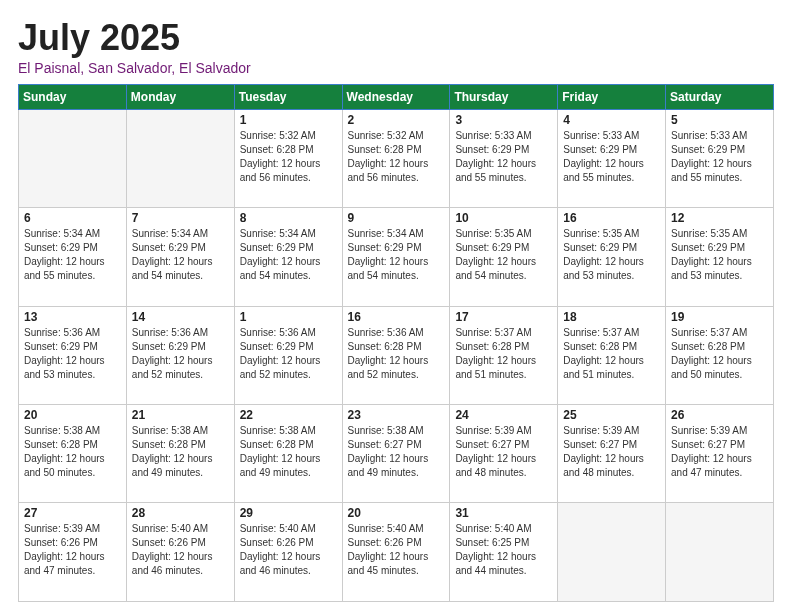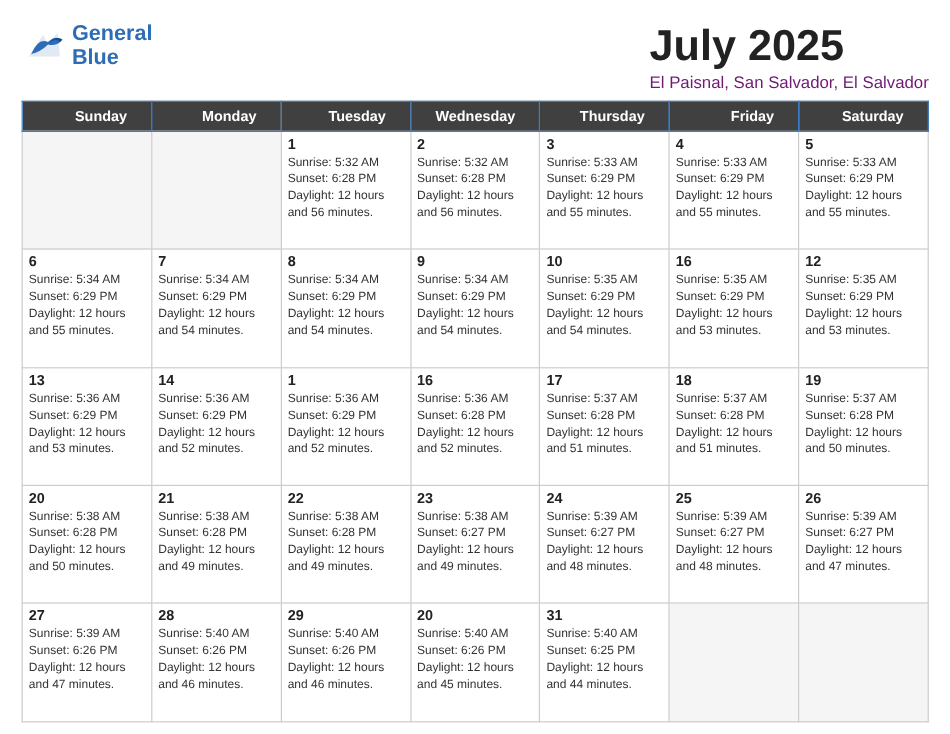--- a/index.html
+++ b/index.html
@@ -58,26 +58,26 @@
       margin-top: 2px;
     }
     .calendar {
       flex: 1;
       border: 1px solid #ccc;
       border-collapse: collapse;
       width: 100%;
       table-layout: fixed;
     }
     .calendar th {
-      background: #404040;
+      background: #15803d;
       color: #fff;
       font-size: 12px;
       font-weight: bold;
-      text-align: right;
-      padding: 5px 20px;
+      text-align: left;
+      padding: 5px 4px;
       border: 1px solid #3a7dc9;
     }
     .calendar td {
       vertical-align: top;
       border: 1px solid #ccc;
       padding: 3px 5px;
       font-size: 9.5px;
       color: #333;
       height: 82px;
       width: 113px;
@@ -95,34 +95,20 @@
       font-size: 10px;
       color: #333;
       line-height: 1.4;
     }
   </style>
 </head>
 <body>
 
 <div class="page">
   <div class="header">
-    <div class="logo-wrapper">
-      <div class="logo-bird">
-        <svg width="38" height="38" viewBox="0 0 38 38">
-
-          <polygon points="6,28 18,10 22,18 30,8 32,28" fill="#2c6db5" opacity="0.15"></polygon>
-          <path d="M8,26 Q14,12 22,16 Q28,10 34,14 Q30,20 22,18 Q16,24 8,26Z" fill="#2c6db5"></path>
-          <path d="M22,18 Q28,10 34,14 L32,16 Q28,12 22,18Z" fill="#1a4a8a"></path>
-        </svg>
-      </div>
-      <div class="logo">
-        <span class="logo-text" style="color:#2c6db5;font-size:18px;font-weight:bold;">General</span>
-        <span class="logo-text" style="color:#2c6db5;font-size:18px;font-weight:bold;">Blue</span>
-      </div>
-    </div>
     <div class="title-block">
       <div class="month-title">July 2025</div>
       <div class="location">El Paisnal, San Salvador, El Salvador</div>
     </div>
   </div>
 
   <table class="calendar">
     <thead>
       <tr>
       <th>Sunday</th>

